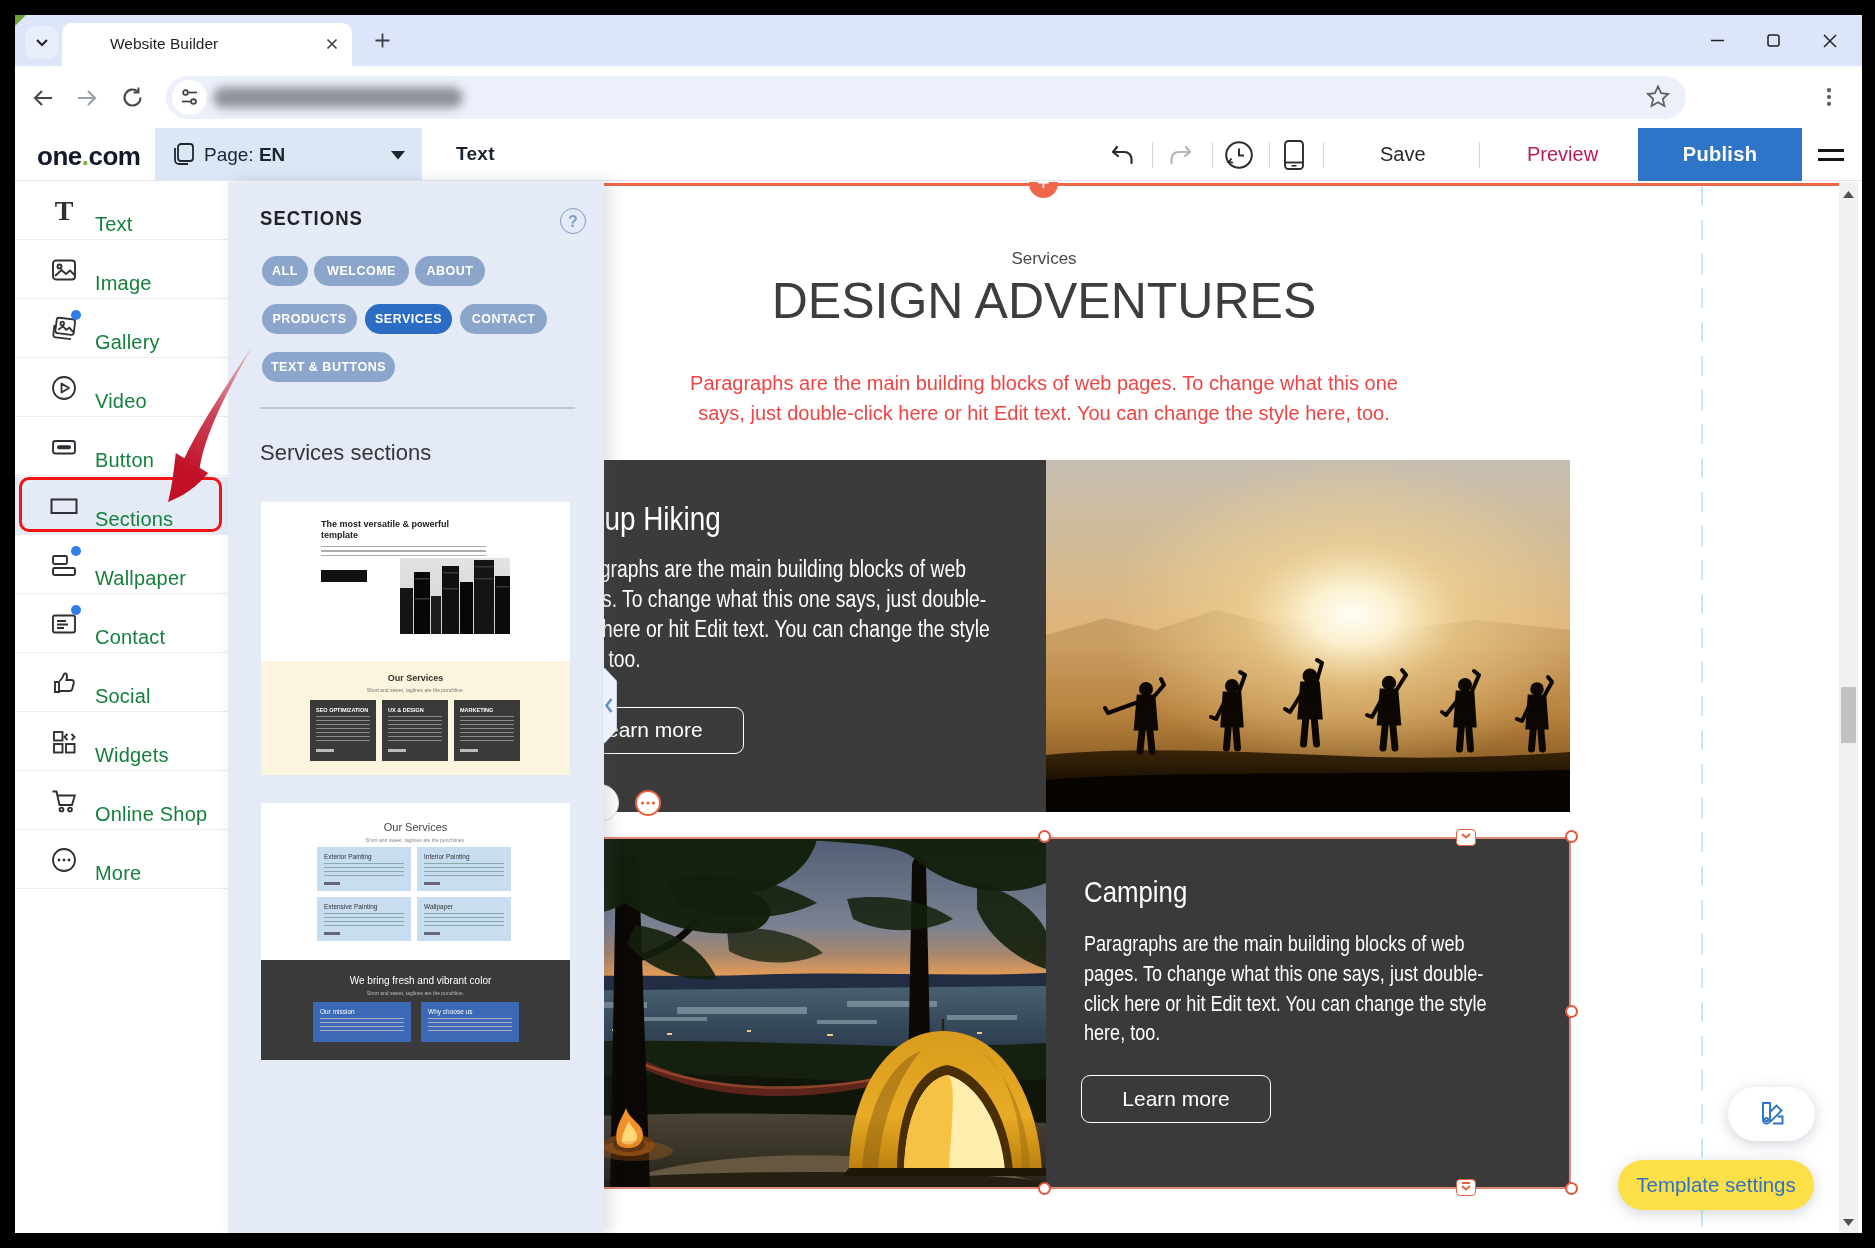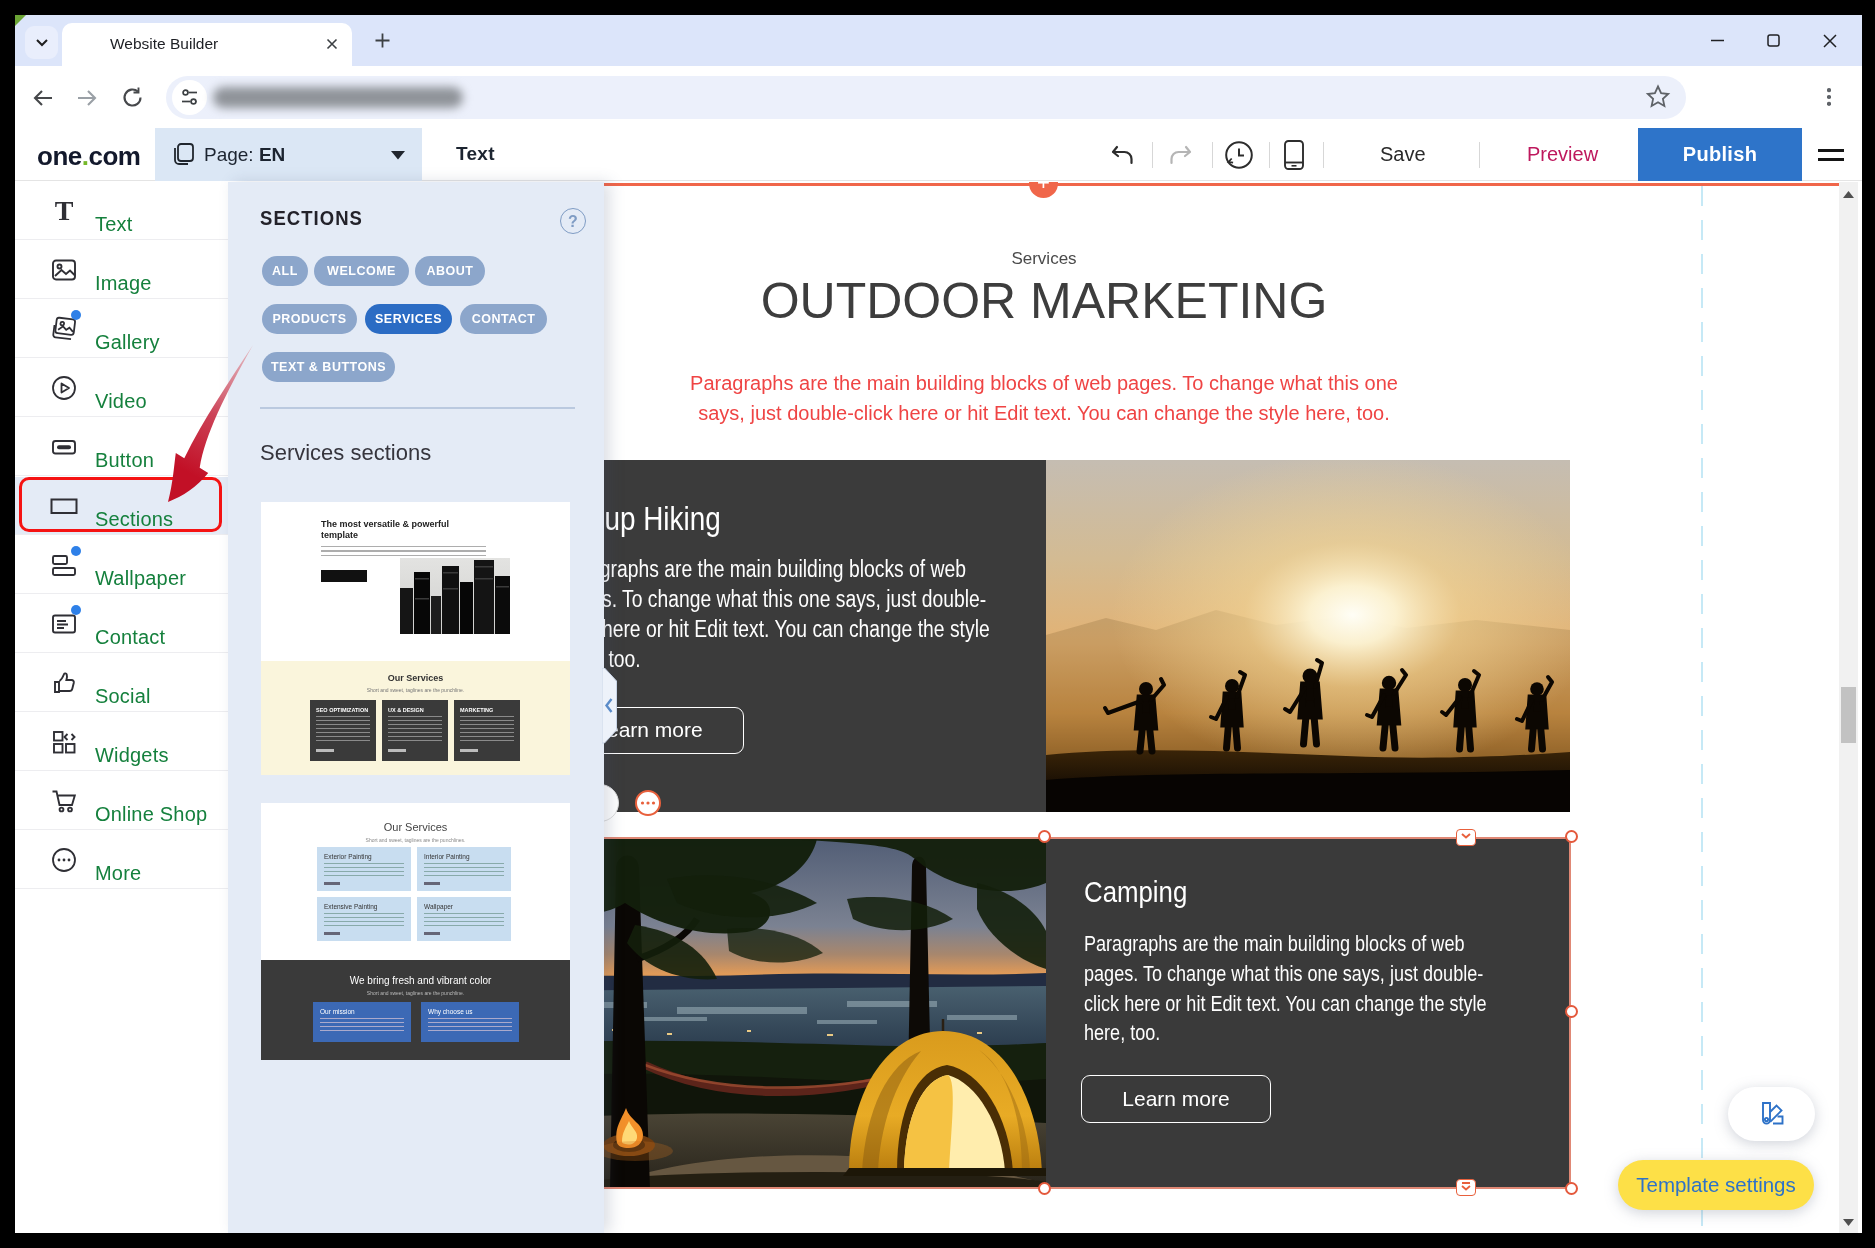--- a/index.html
+++ b/index.html
@@ -204,21 +204,21 @@
       <div class="tbdivider" style="left:1464px;"></div>
       <div id="previewtext">Preview</div>
       <div id="publishbtn">Publish</div>
       <svg width="26" height="14" viewBox="0 0 26 14" style="position:absolute; left:1803px; top:20px;" stroke="#151515" stroke-width="2.9">
           <path d="M0 2.5 H26 M0 11.5 H26"></path>
         </svg>
     </div>
     <div id="editor">
 
       <div id="svc-label">Services</div>
-      <div id="svc-head">OUTDOOR MARKETING</div>
+      <div id="svc-head">DESIGN ADVENTURES</div>
       <div id="svc-para">Paragraphs are the main building blocks of web pages. To change what this one<br>says, just double-click here or hit Edit text. You can change the style here, too.</div>
 
       <div id="hike-dark"></div>
       <div id="hike-img">
         <svg width="524" height="352" viewBox="0 0 524 352">
           <defs>
             <linearGradient id="sky1" x1="0" y1="0" x2="0" y2="1">
               <stop offset="0" stop-color="#c5bdb2"></stop>
                 <stop offset="0.28" stop-color="#d3bb93"></stop>
                 <stop offset="0.52" stop-color="#e2b274"></stop>

